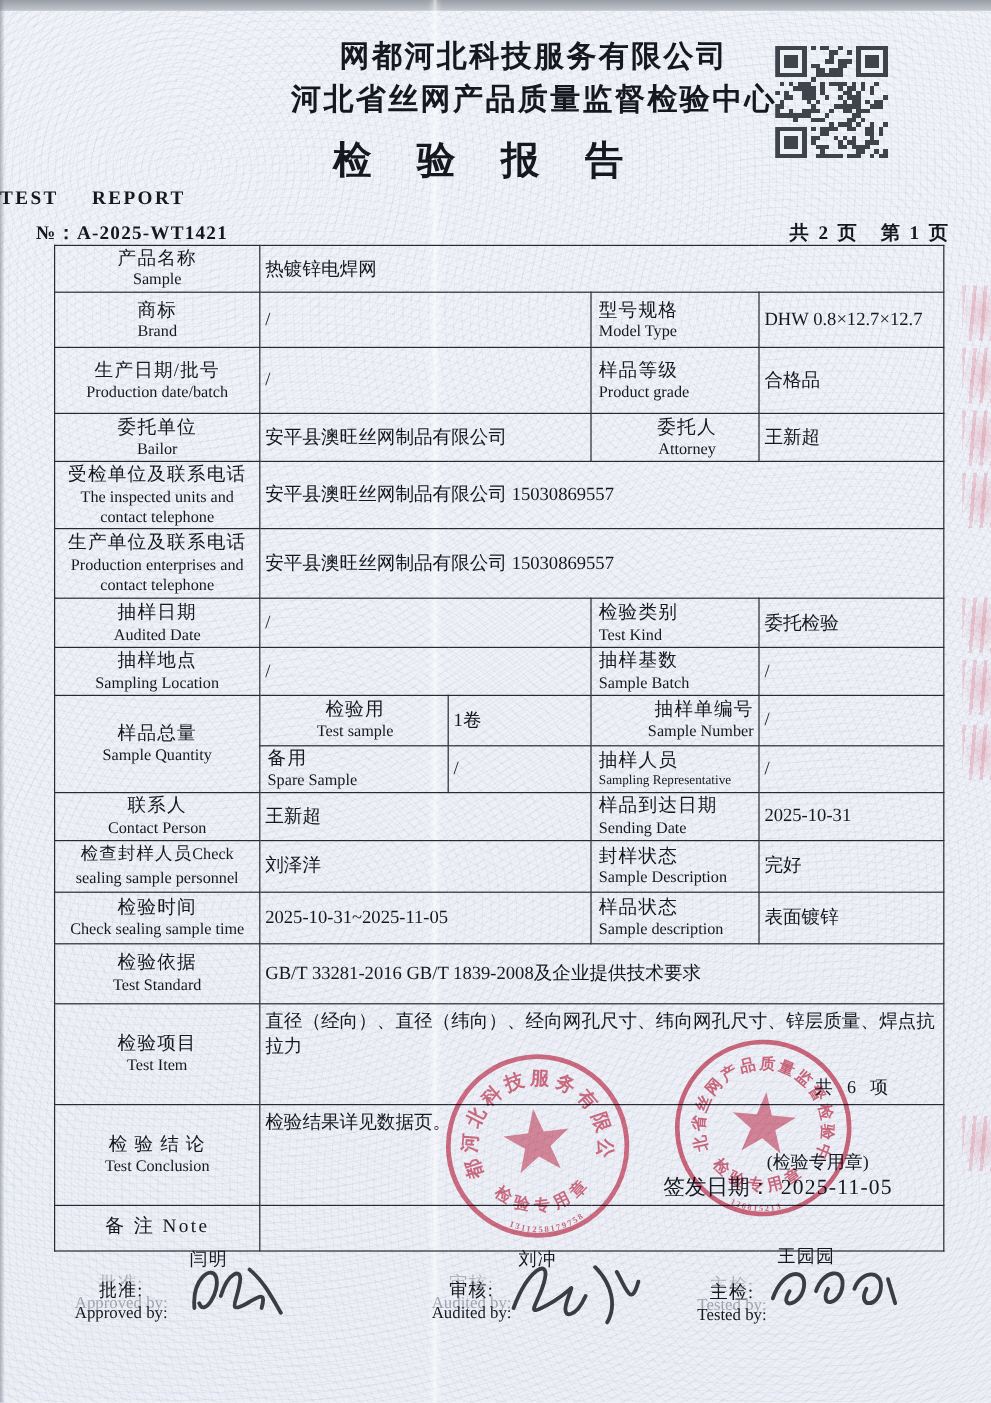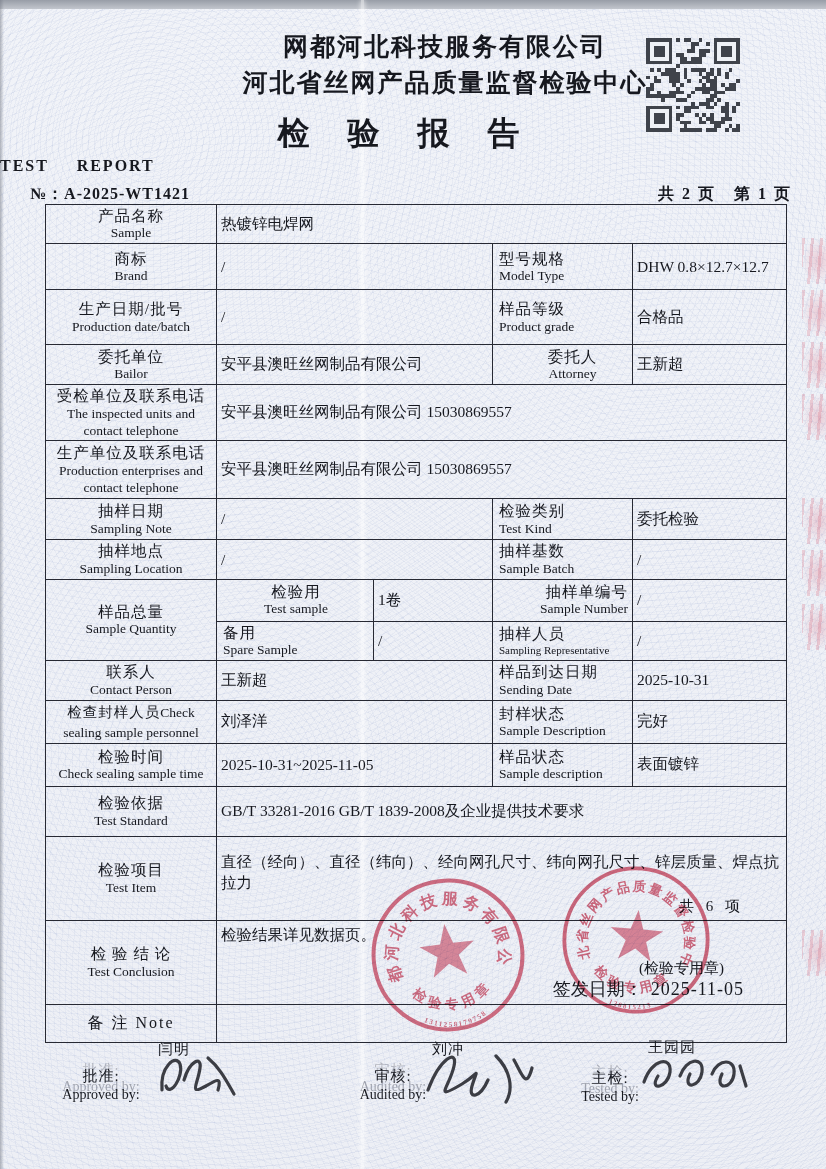--- a/index.html
+++ b/index.html
@@ -339,21 +339,21 @@
   <tr style="height:58px">
     <td class="lab">
           <span class="cn">生产单位及联系电话</span>
           <span class="en">Production enterprises and contact telephone</span>
         </td>
     <td class="val" colspan="4">安平县澳旺丝网制品有限公司 15030869557</td>
   </tr>
   <tr style="height:41px">
     <td class="lab">
           <span class="cn">抽样日期</span>
-          <span class="en">Sampling Note</span>
+          <span class="en">Audited Date</span>
         </td>
     <td class="val" colspan="2">/</td>
     <td class="lab" style="text-align:left;padding-left:6px">
           <span class="cn">检验类别</span>
           <span class="en">Test Kind</span>
         </td>
     <td class="val">委托检验</td>
   </tr>
   <tr style="height:39px">
     <td class="lab">
@@ -433,21 +433,21 @@
           <span class="cn">检验依据</span>
           <span class="en">Test Standard</span>
         </td>
     <td class="val" colspan="4">GB/T 33281-2016 GB/T 1839-2008及企业提供技术要求</td>
   </tr>
   <tr style="height:84px">
     <td class="lab">
           <span class="cn">检验项目</span>
           <span class="en">Test Item</span>
         </td>
-    <td class="val rel" colspan="4" style="vertical-align:top;padding-top:15px">
+    <td class="val rel" colspan="4" style="vertical-align:top;padding-top:4px">
       <span>直径（经向）、直径（纬向）、经向网孔尺寸、纬向网孔尺寸、锌层质量、焊点抗拉力</span>
       <span class="count-note">共 6 项</span>
     </td>
   </tr>
   <tr style="height:84px">
     <td class="lab">
           <span class="cn">检 验 结 论</span>
           <span class="en">Test Conclusion</span>
         </td>
     <td class="val rel" colspan="4" style="vertical-align:top;padding-top:4px">

